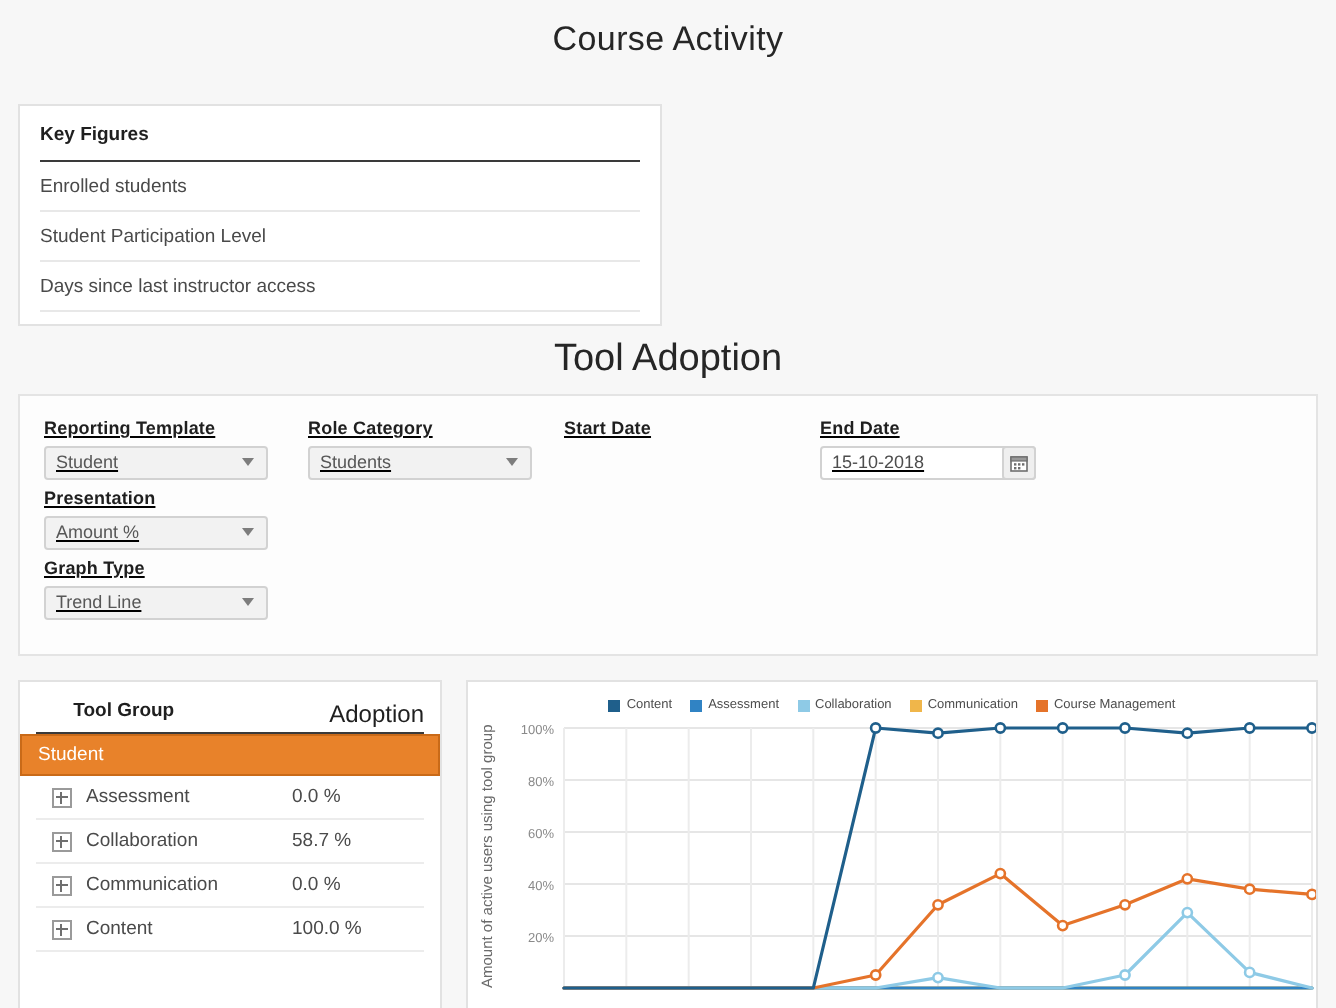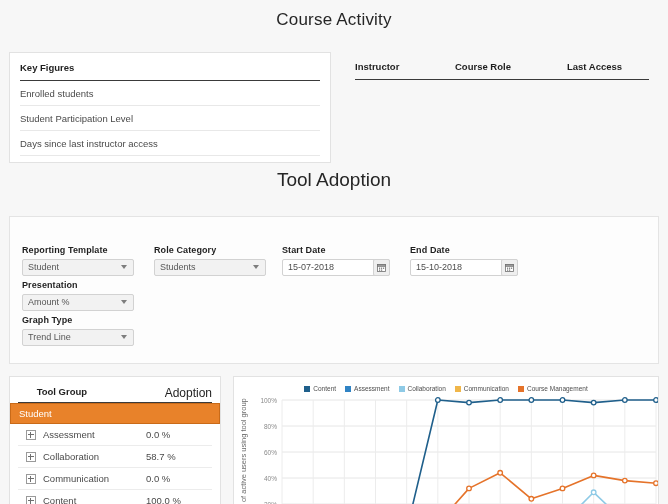--- a/index.html
+++ b/index.html
@@ -76,25 +76,26 @@
     padding: 7px 0 6px 0;
     border-bottom: 1px solid #e8e8e8;
   }
   .kf-row:last-child { border-bottom: 1px solid #e8e8e8; }
   .instr-col-1 { width: 100px; }
   .instr-col-2 { width: 112px; }
   .instr-col-3 { flex: 1; }
 
   
   .filter-panel {
-    margin: 25px 9px 0 9px;
+    margin: 6px 9px 0 9px;
     background: #fdfdfd;
     border: 1px solid #e4e4e4;
-    padding: 28px 12px 13px 12px;
-    box-sizing: border-box;
+    padding: 11px 12px 13px 12px;
+    box-sizing: border-box;
+    text-decoration: underline;
   }
   .filter-grid {
     display: flex;
     flex-wrap: wrap;
     gap: 0;
   }
   .filter-field {
     margin-bottom: 4px;
   }
   .ff-w1 { width: 132px; }
@@ -252,27 +253,20 @@
 
     <div class="panel key-figures">
       <div class="col-head-row">
         <span class="col-head">Key Figures</span>
       </div>
       <div class="kf-row">Enrolled students</div>
       <div class="kf-row">Student Participation Level</div>
       <div class="kf-row">Days since last instructor access</div>
     </div>
 
-    <div class="instructors">
-      <div class="col-head-row">
-        <span class="col-head instr-col-1">Instructor</span>
-        <span class="col-head instr-col-2">Course Role</span>
-        <span class="col-head instr-col-3">Last Access</span>
-      </div>
-    </div>
 
   </div>
 
   <h2 class="section-title">Tool Adoption</h2>
 
   <div class="filter-panel">
     <div class="filter-grid">
 
       <div class="filter-field ff-w1">
         <span class="field-label">Reporting Template</span>
@@ -285,34 +279,20 @@
       <div class="filter-field ff-w2">
         <span class="field-label">Role Category</span>
         <div class="select-box">
           <span>Students</span>
           <span class="caret"></span>
         </div>
       </div>
 
       <div class="filter-field ff-date">
         <span class="field-label">Start Date</span>
-        <div class="date-box">
-          <span>15-07-2018</span>
-          <span class="cal-btn">
-            <svg width="9" height="9" viewBox="0 0 9 9" aria-hidden="true">
-              <rect x="0.5" y="1.5" width="8" height="7" fill="#ffffff" stroke="#6e6e6e" stroke-width="0.8"></rect>
-              <rect x="0.5" y="1.5" width="8" height="2" fill="#9a9a9a" stroke="#6e6e6e" stroke-width="0.6"></rect>
-              <rect x="2" y="4.6" width="1.2" height="1.2" fill="#6e6e6e"></rect>
-              <rect x="4" y="4.6" width="1.2" height="1.2" fill="#6e6e6e"></rect>
-              <rect x="6" y="4.6" width="1.2" height="1.2" fill="#6e6e6e"></rect>
-              <rect x="2" y="6.5" width="1.2" height="1.2" fill="#6e6e6e"></rect>
-              <rect x="4" y="6.5" width="1.2" height="1.2" fill="#6e6e6e"></rect>
-            </svg>
-          </span>
-        </div>
       </div>
 
       <div class="filter-field ff-date">
         <span class="field-label">End Date</span>
         <div class="date-box">
           <span>15-10-2018</span>
           <span class="cal-btn">
             <svg width="9" height="9" viewBox="0 0 9 9" aria-hidden="true">
               <rect x="0.5" y="1.5" width="8" height="7" fill="#ffffff" stroke="#6e6e6e" stroke-width="0.8"></rect>
               <rect x="0.5" y="1.5" width="8" height="2" fill="#9a9a9a" stroke="#6e6e6e" stroke-width="0.6"></rect>

